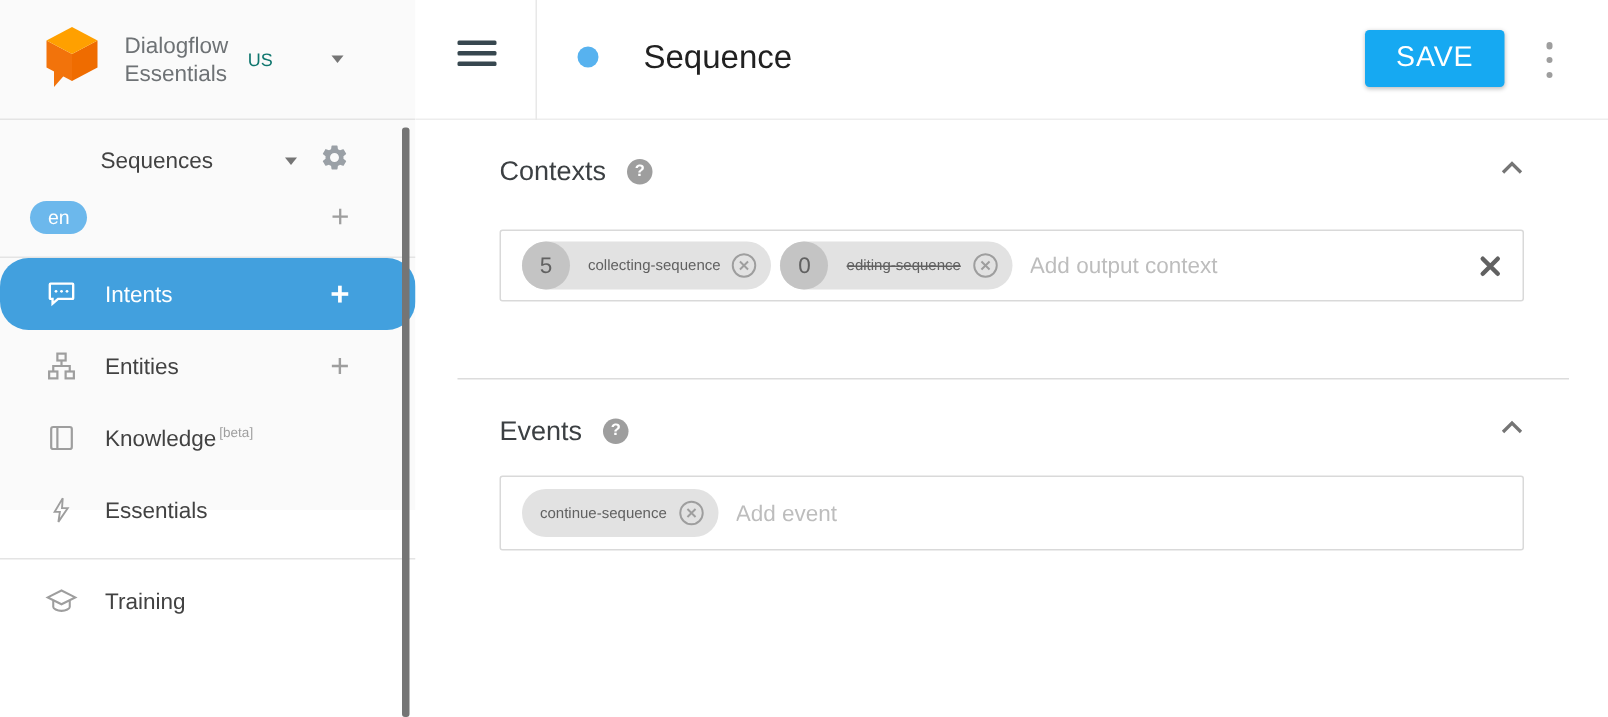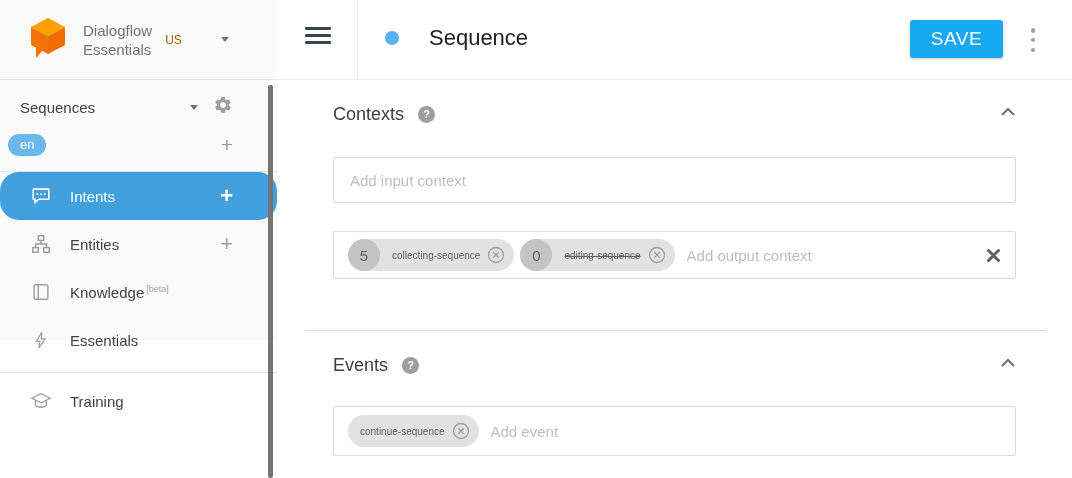--- a/index.html
+++ b/index.html
@@ -4,27 +4,27 @@
 <style>
   * { margin:0; padding:0; box-sizing:border-box; }
   html,body { background:#fff; font-family:"Liberation Sans","DejaVu Sans",sans-serif; }
   .app { position:relative; width:1072px; height:478px; background:#fff; overflow:hidden; }
 
   
   .sidebar { position:absolute; left:0; top:0; width:277px; height:340px; background:#fafafa; }
   .logo-row { height:80px; border-bottom:1px solid #e4e4e4; display:flex; align-items:center; padding-left:27px; }
   .logo-svg { width:42px; height:46px; flex:0 0 auto; }
   .brand-text { margin-left:14px; font-size:15px; line-height:19px; color:#6e7275; }
-  .region { margin-left:13px; font-size:12px; color:#a16207; display:flex; align-items:center; cursor:pointer;gap:35px; }
+  .region { margin-left:13px; font-size:12px; color:#0f766e; display:flex; align-items:center; cursor:pointer;gap:35px; }
   .caret-down { width:0; height:0; border-left:4px solid transparent; border-right:4px solid transparent; border-top:5px solid #757575; margin-left:4px; }
 
   .agent-row { height:42px; margin-top:6px; display:flex; align-items:center; padding:0 44px 0 20px; }
-  .agent-name { font-size:15px; color:#424242; flex:1; }
+  .agent-name { font-size:15px; color:#424242; flex:1;margin-left:47px; }
   .gear { margin-left:15px; cursor:pointer; }
-  .lang-row { height:34px; display:flex; align-items:center; padding:0 44px 0 8px; }
+  .lang-row { height:34px; display:flex; align-items:center; padding:0 44px 0 20px; }
   .lang-badge { background:#6cb8ec; color:#fff; font-size:13px; border-radius:12px; padding:3px 12px 4px; cursor:pointer; }
   .plus { margin-left:auto; font-size:21px; color:#9e9e9e; line-height:20px; cursor:pointer; }
   .side-div { border-top:1px solid #e4e4e4; margin-top:9px; }
 
   .nav-item { height:48px; display:flex; align-items:center; padding:0 44px 0 30px; cursor:pointer; color:#424242; }
   .nav-item .nicon { width:22px; height:22px; flex:0 0 auto; margin-right:18px; display:flex; align-items:center; justify-content:center; }
   .nav-label { font-size:15px; }
   .nav-plus { margin-left:auto; font-size:22px; color:#9e9e9e; }
   .nav-item.active { background:#42a0de; color:#fff;border-radius:19px; }
   .nav-item.active .nav-plus { color:#fff; font-weight:bold; }
@@ -62,21 +62,21 @@
   .chip { display:flex; align-items:center; height:32px; background:#e2e2e2; border-radius:16px; margin-left:6px; flex:0 0 auto; }
   .chip-count { width:32px; height:32px; border-radius:50%; background:#c4c4c4; color:#616161; font-size:15px; display:flex; align-items:center; justify-content:center; }
   .chip-label { font-size:10px; color:#616161; padding:0 6px 0 12px; }
   .chip-label.strike { text-decoration:line-through; }
   .chip-x { margin-right:8px; cursor:pointer; display:flex; }
   .chip-ph { font-size:15px; color:#bdbdbd; margin-left:12px; border:none; outline:none; background:transparent; flex:1; font-family:inherit; }
   .chip-ph::placeholder { color:#bdbdbd; }
   .clear-x { margin-left:auto; cursor:pointer; display:flex; flex:0 0 auto; }
 
   .sect-div { border:none; border-top:1px solid #dcdcdc; margin:51px -30px 0 -28px; }
-  .ev-box { height:50px; margin-top:30px;align-items:center; }
+  .ev-box { height:50px; margin-top:19px;align-items:center; }
 </style>
 </head>
 <body>
 
 <div class="app">
 
   <div class="sidebar">
 
     <div class="logo-row">
       <svg class="logo-svg" viewBox="0 0 40 46">
@@ -198,21 +198,20 @@
       <div class="sect-title-row">
         <span class="sect-title">Contexts</span>
         <span class="help-icon">?</span>
         <span class="chev">
           <svg width="24" height="24" viewBox="0 0 24 24" fill="none" stroke="#757575" stroke-width="2.2">
               <path d="M6 15l6-6 6 6"></path>
             </svg>
         </span>
       </div>
 
-      <input class="tin" type="text" placeholder="Add input context" style="">
 
       <div class="chip-box">
         <span class="chip">
           <span class="chip-count">5</span>
           <span class="chip-label">collecting-sequence</span>
           <span class="chip-x">
             <svg width="20" height="20" viewBox="0 0 20 20" fill="none" stroke="#9e9e9e" stroke-width="1.3">
                 <circle cx="10" cy="10" r="7.5"></circle>
                 <path d="M7.3 7.3l5.4 5.4M12.7 7.3l-5.4 5.4"></path>
               </svg>

